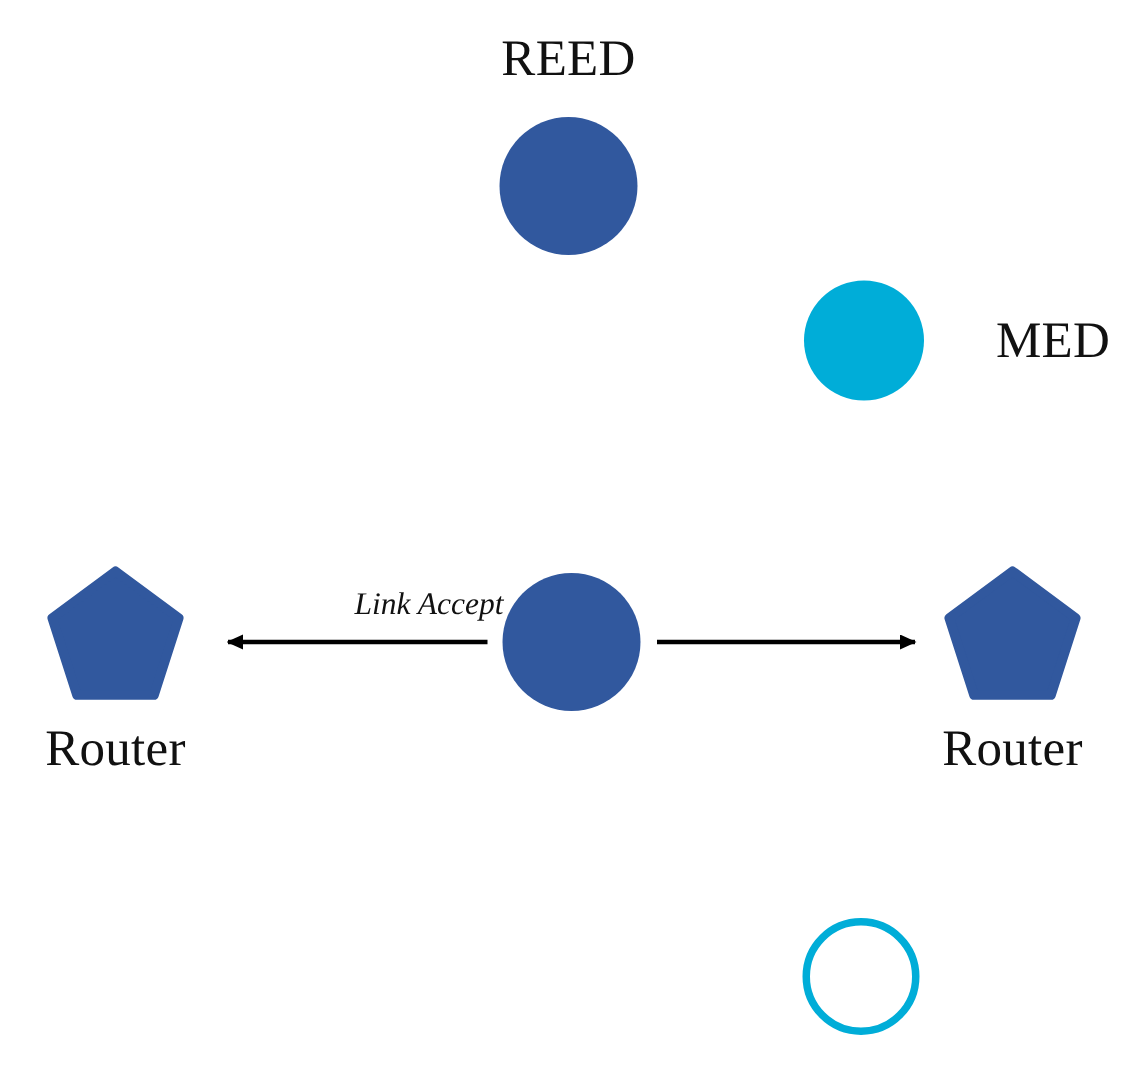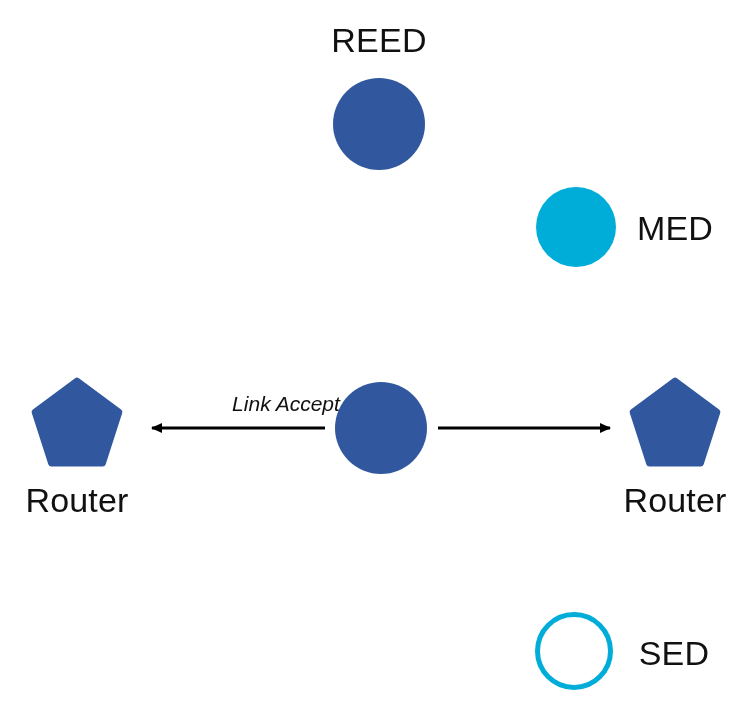--- a/index.html
+++ b/index.html
@@ -11,20 +11,21 @@
   body {
     font-family: "Liberation Sans", sans-serif;
     -webkit-font-smoothing: antialiased;
   }
   #diagram-canvas {
     position: relative;
     width: 752px;
     height: 720px;
     background: #ffffff;
     overflow: hidden;
+    font-family: Liberation Serif, serif;
   }
   .node {
     position: absolute;
     transform: translate(-50%, -50%);
   }
   .node-circle-filled {
     border-radius: 50%;
   }
   .node-circle-outline {
     border-radius: 50%;
@@ -80,36 +81,35 @@
 
     <line x1="325" y1="428" x2="152" y2="428" stroke="#000000" stroke-width="3" marker-end="url(#arrow-left)"></line>
 
     <line x1="438" y1="428" x2="610" y2="428" stroke="#000000" stroke-width="3" marker-end="url(#arrow-right)"></line>
   </svg>
 
   <div class="node node-circle-filled" style="left:379px; top:124px; width:92px; height:92px; background:#31589E;"></div>
   <div class="node-label" style="left:379px; top:40px;">REED</div>
 
   <div class="node node-circle-filled" style="left:576px; top:227px; width:80px; height:80px; background:#00ADD8;"></div>
-  <div class="node-label" style="left:675px; top:228px;">MED</div>
+  <div class="node-label" style="left:702px; top:228px;">MED</div>
 
   <div class="node node-circle-filled" style="left:381px; top:428px; width:92px; height:92px; background:#31589E;"></div>
 
   <div class="node" style="left:77px; top:423px; width:92px; height:88px;">
     <svg class="pentagon-svg" width="92" height="88" viewBox="0 0 100 96">
       <path d="M50 2 L96 36 L78 92 L22 92 L4 36 Z" fill="#31589E" stroke="#31589E" stroke-width="7" stroke-linejoin="round"></path>
     </svg>
   </div>
   <div class="node-label" style="left:77px; top:500px;">Router</div>
 
   <div class="node" style="left:675px; top:423px; width:92px; height:88px;">
     <svg class="pentagon-svg" width="92" height="88" viewBox="0 0 100 96">
       <path d="M50 2 L96 36 L78 92 L22 92 L4 36 Z" fill="#31589E" stroke="#31589E" stroke-width="7" stroke-linejoin="round"></path>
     </svg>
   </div>
   <div class="node-label" style="left:675px; top:500px;">Router</div>
 
   <div class="node node-circle-outline" style="left:574px; top:651px; width:78px; height:78px; border:5px solid #00ADD8;"></div>
-  <div class="node-label" style="left:674px; top:653px;">SED</div>
 
   <div class="edge-label" style="left:238px; top:403px;margin-left:48px;">Link Accept</div>
 
 </div>
 
 </body></html>

